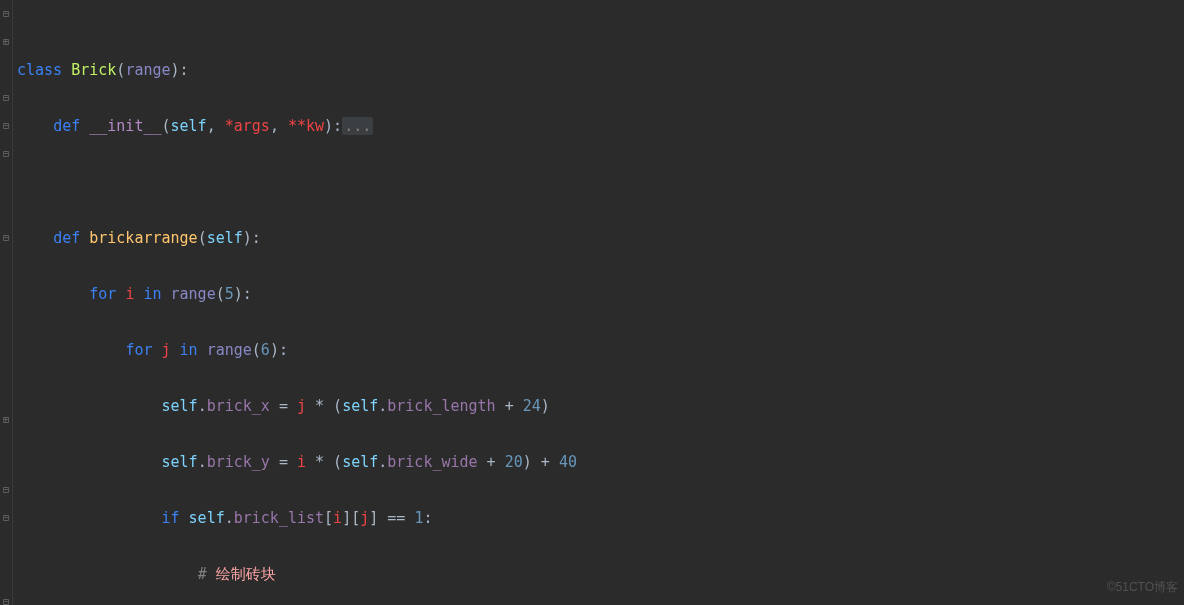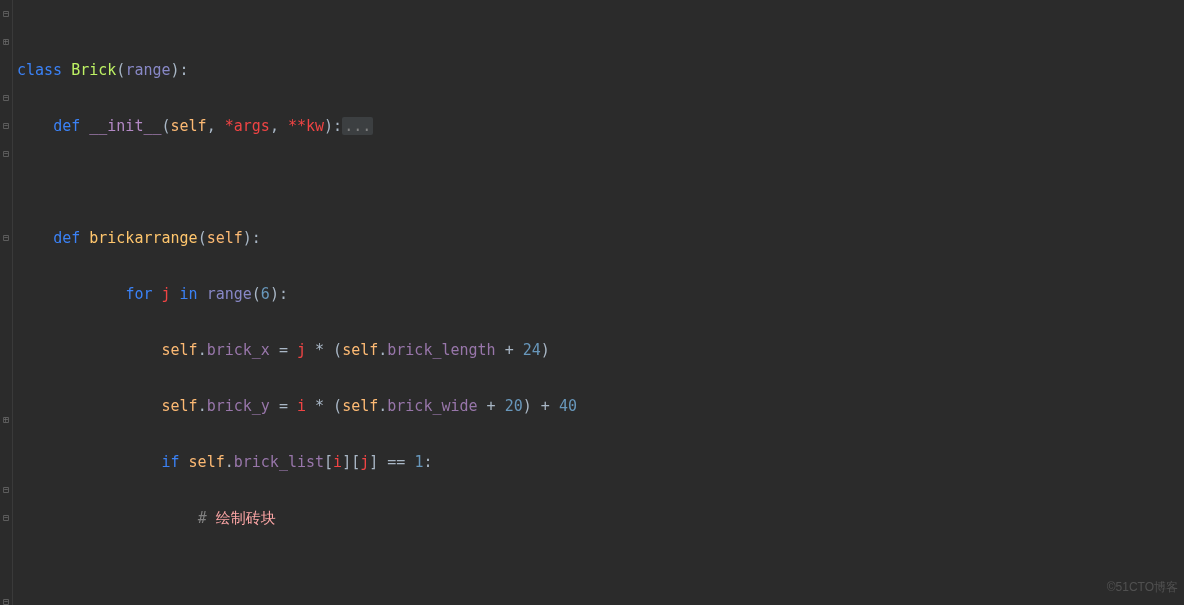--- a/index.html
+++ b/index.html
@@ -43,21 +43,21 @@
     position: relative;
   }
   .line {
     height: 28px;
     white-space: pre;
     position: relative;
   }
   .kw   { color: #3b82f6; }      
   .fn   { color: #ffc66d; }      
   .cls  { color: #bef264; }
-  .self { color: #fdba74; text-align: right; }
+  .self { color: #7dd3fc; text-align: right; }
   .num  { color: #6897bb; }
   .cmt  { color: #808080; font-style: italic; }
   .cmtcn{ color: #fca5a5; font-family: "PingFang SC","Heiti SC","Microsoft YaHei",sans-serif; font-style: normal;}
   .punc { color: #a9b7c6; }
   .param{ color: #ef4444; }
   .builtin { color: #8888c6; }
   .mag  { color: #b389c5; margin-top: 23px; }
   .attr { color: #9876aa; }
   .fold {
     background: #3c3f41;
@@ -94,20 +94,21 @@
       <div class="gutter-mark" style="top: 513px;">⊟</div>
       <div class="gutter-mark" style="top: 597px;">⊟</div>
     </div>
 
   <div class="code">
 
 <div class="line"><span class="kw">class</span><span class="punc"> </span><span class="cls">Brick</span><span class="punc">(</span><span class="builtin">range</span><span class="punc">):</span></div>
 <div class="line"><span class="punc">    </span><span class="kw">def</span><span class="punc"> </span><span class="mag">__init__</span><span class="punc">(</span><span class="self">self</span><span class="punc">, </span><span class="param">*args</span><span class="punc">, </span><span class="param">**kw</span><span class="punc">):</span><span class="fold">...</span></div>
 <div class="line"> </div>
 <div class="line"><span class="punc">    </span><span class="kw">def</span><span class="punc"> </span><span class="fn">brickarrange</span><span class="punc">(</span><span class="self">self</span><span class="punc">):</span></div>
+<div class="line"><span class="punc">        </span><span class="kw">for</span><span class="punc"> </span><span class="param">i</span><span class="punc"> </span><span class="kw">in</span><span class="punc"> </span><span class="builtin">range</span><span class="punc">(</span><span class="num">5</span><span class="punc">):</span></div>
 <div class="line"><span class="punc">            </span><span class="kw">for</span><span class="punc"> </span><span class="param">j</span><span class="punc"> </span><span class="kw">in</span><span class="punc"> </span><span class="builtin">range</span><span class="punc">(</span><span class="num">6</span><span class="punc">):</span></div>
 <div class="line"><span class="punc">                </span><span class="self">self</span><span class="punc">.</span><span class="attr">brick_x</span><span class="punc"> = </span><span class="param">j</span><span class="punc"> * (</span><span class="self">self</span><span class="punc">.</span><span class="attr">brick_length</span><span class="punc"> + </span><span class="num">24</span><span class="punc">)</span></div>
 <div class="line"><span class="punc">                </span><span class="self">self</span><span class="punc">.</span><span class="attr">brick_y</span><span class="punc"> = </span><span class="param">i</span><span class="punc"> * (</span><span class="self">self</span><span class="punc">.</span><span class="attr">brick_wide</span><span class="punc"> + </span><span class="num">20</span><span class="punc">) + </span><span class="num">40</span></div>
 <div class="line"><span class="punc">                </span><span class="kw">if</span><span class="punc"> </span><span class="self">self</span><span class="punc">.</span><span class="attr">brick_list</span><span class="punc">[</span><span class="param">i</span><span class="punc">][</span><span class="param">j</span><span class="punc">] == </span><span class="num">1</span><span class="punc">:</span></div>
 <div class="line"><span class="punc">                    </span><span class="cmt"># </span><span class="cmtcn">绘制砖块</span></div>
 
 
 
 
 

